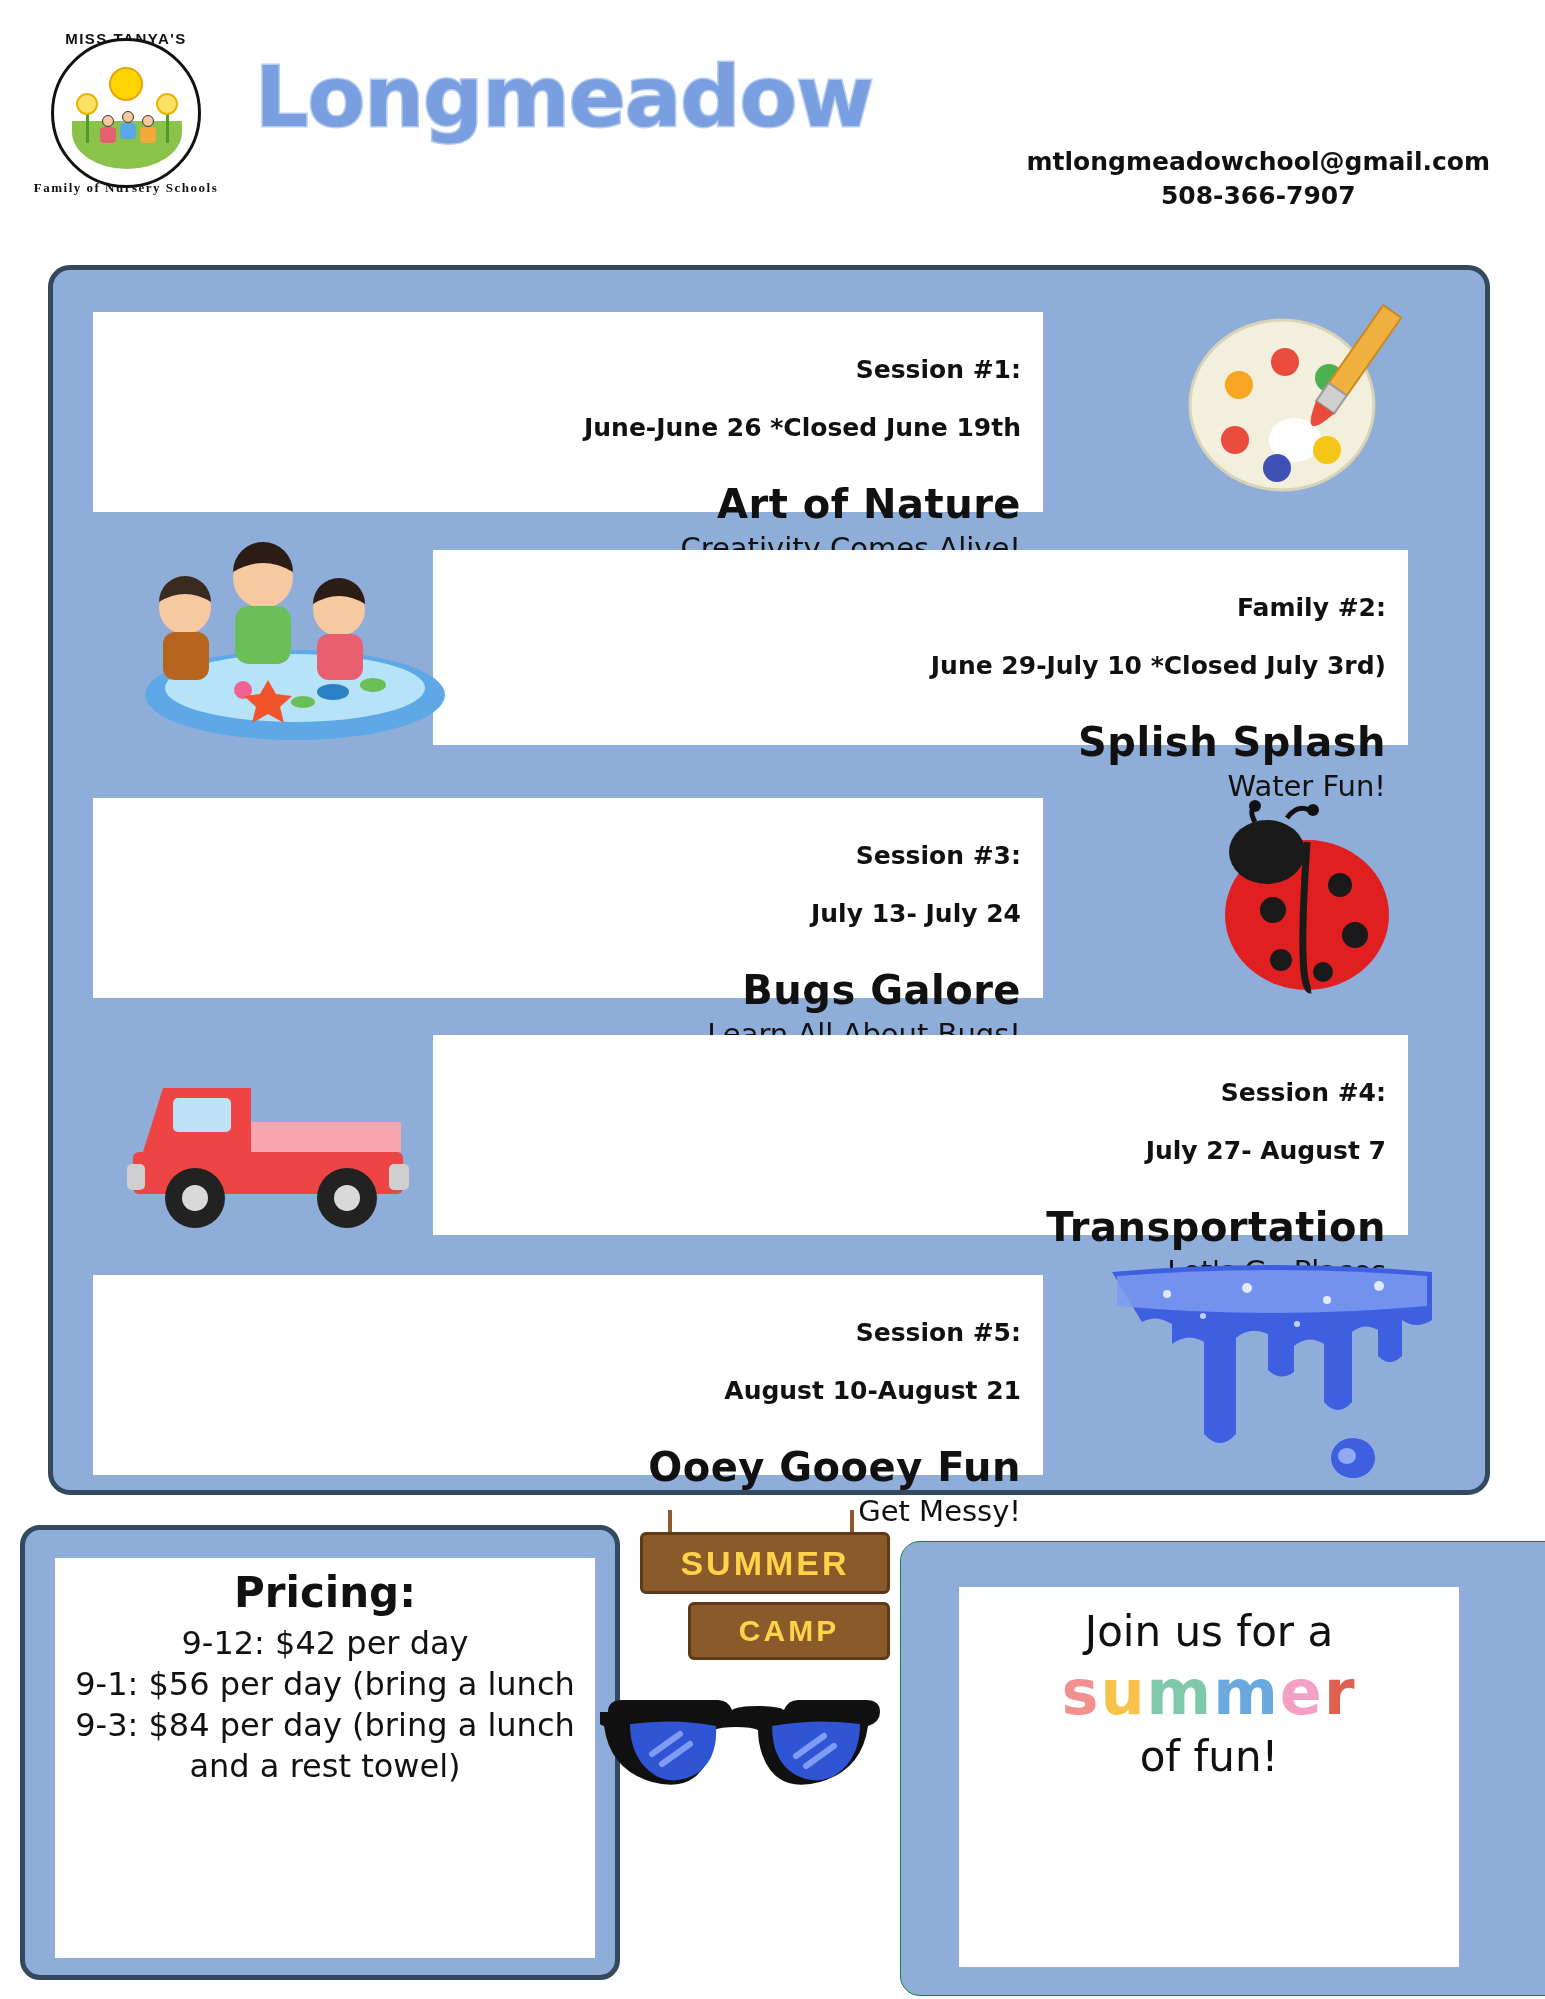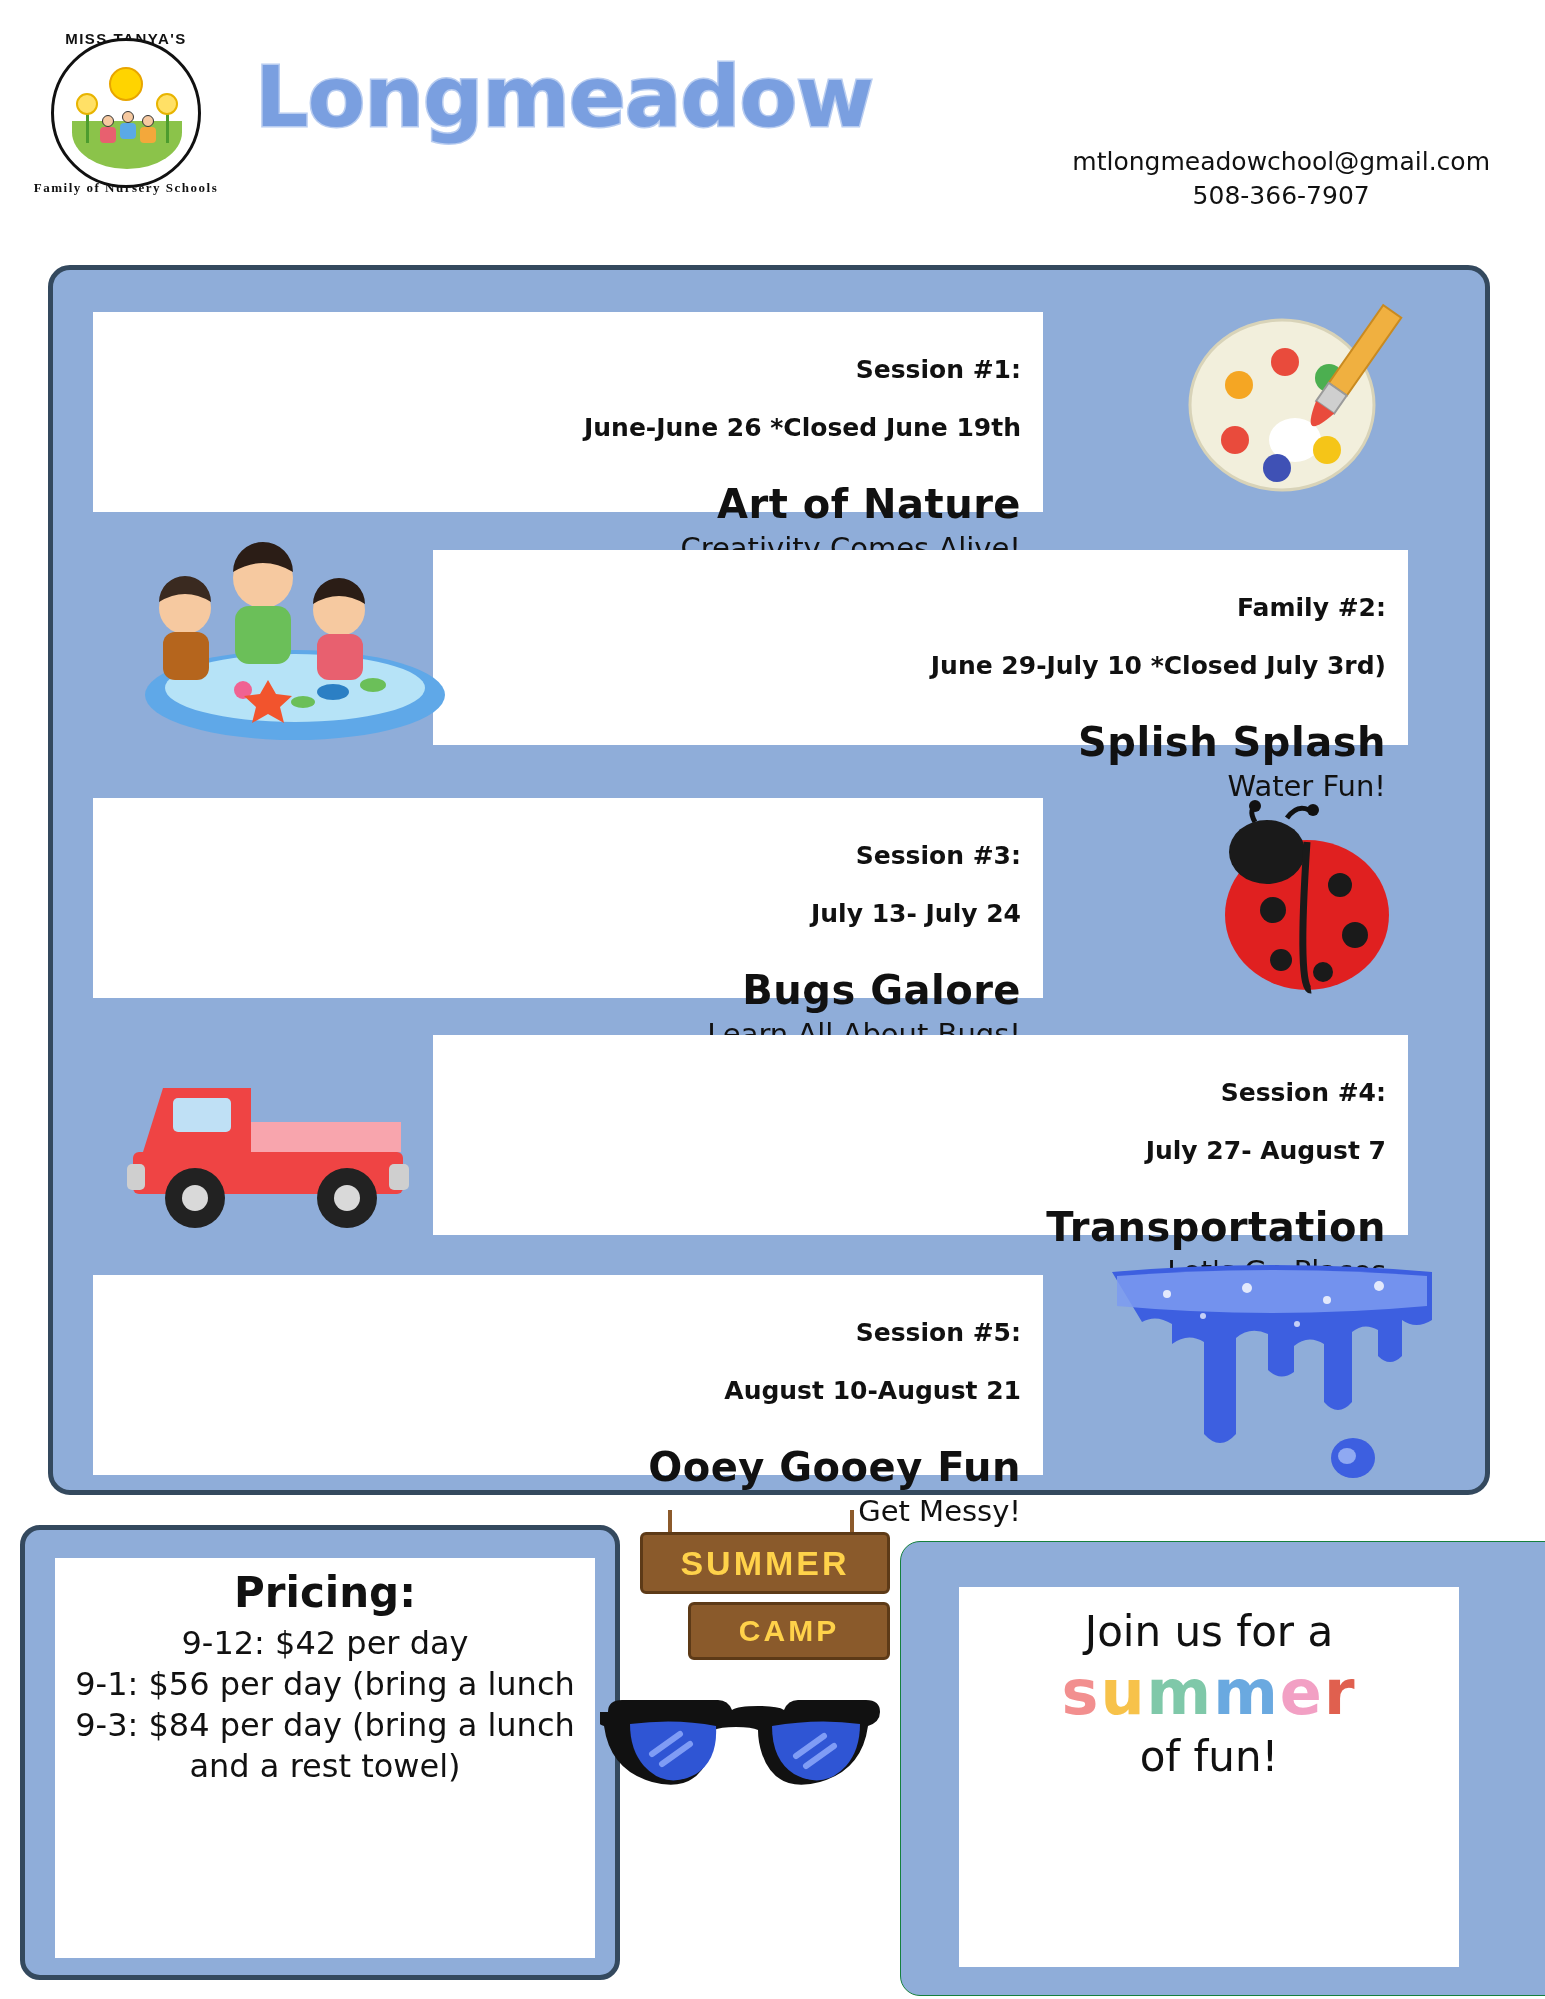--- a/index.html
+++ b/index.html
@@ -127,21 +127,21 @@
   }
   .contact {
     position: absolute;
     right: 55px;
     top: 145px;
     text-align: center;
     font-family: "DejaVu Sans", sans-serif;
     font-size: 25px;
     color: #111;
     line-height: 1.35;
-    font-weight: 400;
+    font-weight: 700;
   }
 
   
   .panel {
     position: absolute;
     left: 48px;
     top: 265px;
     width: 1442px;
     height: 1230px;
     background: #8fadd9;

